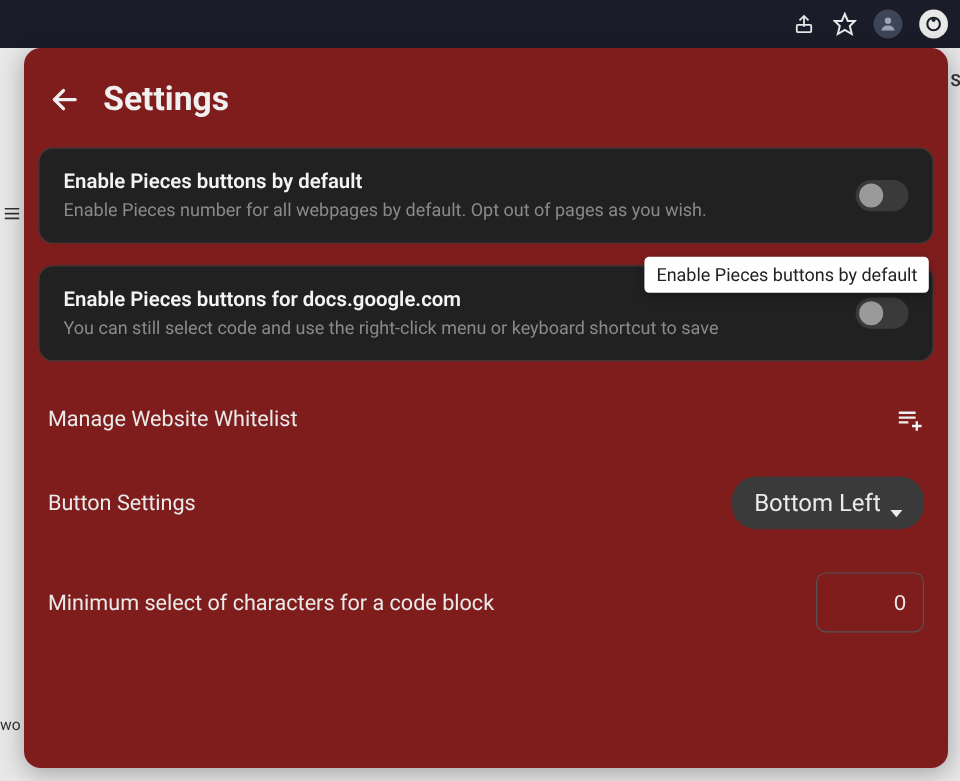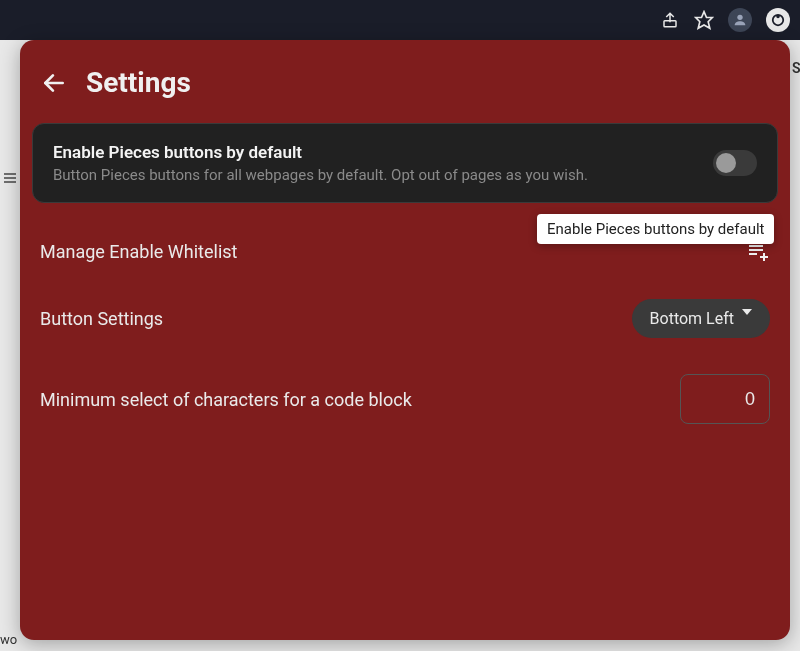--- a/index.html
+++ b/index.html
@@ -122,24 +122,24 @@
       display: flex;
       align-items: center;
       justify-content: center;
       cursor: pointer;
     }
     .pill {
       background: #3a3a3a;
       border-radius: 20px;
       padding: 10px 18px;
       display: flex;
-      align-items: flex-start;
+      align-items: flex-end;
       gap: 8px;
       cursor: pointer;
-      font-size: 16px;
+      font-size: 20px;
       color: #eaeaea;
     }
     .chev {
       width: 0;
       height: 0;
       border-left: 5px solid transparent;
       border-right: 5px solid transparent;
       border-top: 6px solid #eaeaea;
     }
     .num-input {
@@ -199,44 +199,51 @@
       </svg>
   </div>
 </div>
 
 <div class="bg-fragment" style="left:2px;top:170px"><svg width="16" height="16" viewBox="0 0 24 24" fill="none" stroke="#333" stroke-width="2">
       <line x1="3" y1="6" x2="21" y2="6"></line>
       <line x1="3" y1="12" x2="21" y2="12"></line>
       <line x1="3" y1="18" x2="21" y2="18"></line>
     </svg></div>
 <div class="bg-fragment" style="left:792px;top:60px;font-weight:600">S</div>
-<div class="bg-fragment" style="left:0;top:632px;font-size:13px">wo</div>
+<div class="bg-fragment" style="left:0;top:597px;font-size:13px">wo</div>
 
 <div class="panel">
   <div class="panel-header">
     <div class="back-arrow">
       <svg width="26" height="26" viewBox="0 0 24 24" fill="none" stroke="#f0f0f0" stroke-width="2.5" stroke-linecap="round" stroke-linejoin="round">
           <line x1="20" y1="12" x2="4" y2="12"></line>
           <polyline points="11 5 4 12 11 19"></polyline>
         </svg>
     </div>
     <div class="settings-title">Settings</div>
   </div>
 
   <div class="card">
     <div class="card-text">
       <div class="card-title">Enable Pieces buttons by default</div>
-      <div class="card-sub">Button Pieces buttons for all webpages by default. Opt out of pages as you wish.</div>
+      <div class="card-sub">Enable Pieces number for all webpages by default. Opt out of pages as you wish.</div>
     </div>
     <div class="toggle"></div>
   </div>
 
+  <div class="card">
+    <div class="card-text">
+      <div class="card-title">Enable Pieces buttons for docs.google.com</div>
+      <div class="card-sub">You can still select code and use the right-click menu or keyboard shortcut to save</div>
+    </div>
+    <div class="toggle"></div>
+  </div>
 
   <div class="row">
-    <div class="row-label">Manage Enable Whitelist</div>
+    <div class="row-label">Manage Website Whitelist</div>
     <div class="list-add-icon">
       <svg width="24" height="24" viewBox="0 0 24 24" fill="#f0f0f0">
           <path d="M3 6h14v2H3zM3 10h14v2H3zM3 14h8v2H3zM17 14h2v3h3v2h-3v3h-2v-3h-3v-2h3z"></path>
         </svg>
     </div>
   </div>
 
   <div class="row">
     <div class="row-label">Button Settings</div>
     <div class="pill">

